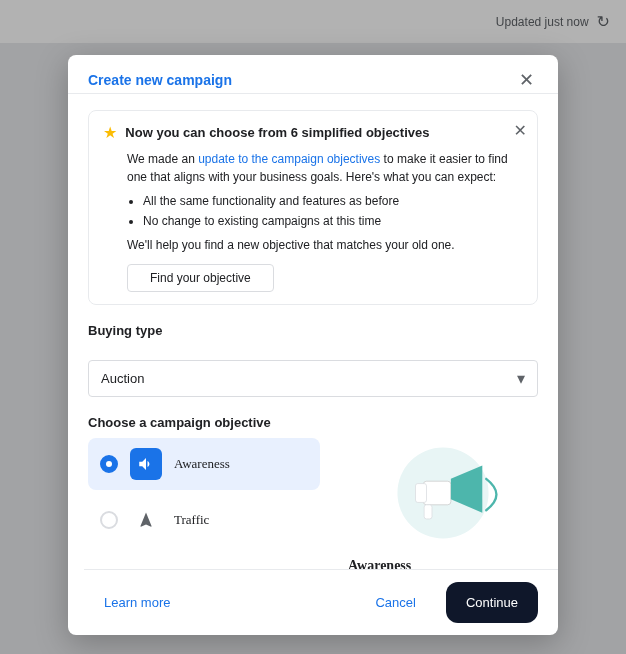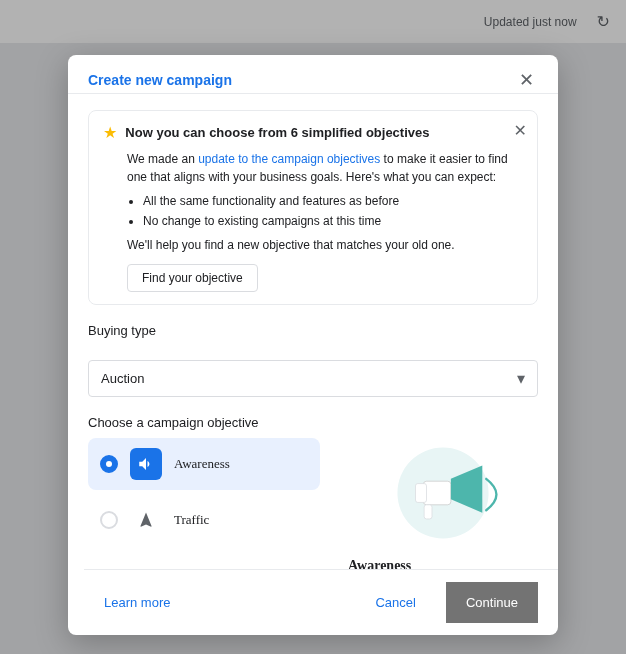--- a/index.html
+++ b/index.html
@@ -117,31 +117,31 @@
     .info-banner-body ul li {
       margin-bottom: 2px;
     }
 
     .find-objective-btn {
       margin-left: 24px;
       margin-top: 10px;
       display: inline-block;
       border: 1px solid #dadce0;
       border-radius: 4px;
-      padding: 6px 14px;
+      padding: 6px 22px;
       font-size: 12px;
       color: #202124;
       cursor: pointer;
       background: #fff;
     }
 
     
     .section-label {
       font-size: 13px;
-      font-weight: 400;
+      font-weight: 700;
       color: #202124;
       margin-bottom: 8px;
     }
 
     .dropdown-select {
       width: 100%;
       padding: 8px 12px;
       border: 1px solid #dadce0;
       border-radius: 4px;
       font-size: 13px;
@@ -297,40 +297,40 @@
       border: none;
       border-radius: 4px;
       cursor: pointer;
       font-weight: 500;
     }
 
     .btn-continue {
       padding: 13px 20px;
       font-size: 13px;
       color: #fff;
-      background: #737373;
+      background: #0f172a;
       border: none;
-      border-radius: 0;
+      border-radius: 12px;
       cursor: pointer;
       font-weight: 500;
     }
 
     
     .top-bar {
       position: absolute;
       top: 0;
       left: 0;
       right: 0;
       height: 44px;
       background: #fff;
       display: flex;
       align-items: center;
       justify-content: flex-end;
       padding: 0 16px;
-      gap: 20px;
+      gap: 8px;
       border-bottom: 1px solid #e8eaed;
     }
 
     .top-bar-text {
       font-size: 12px;
       color: #5f6368;
     }
 
     .refresh-icon {
       color: #5f6368;

